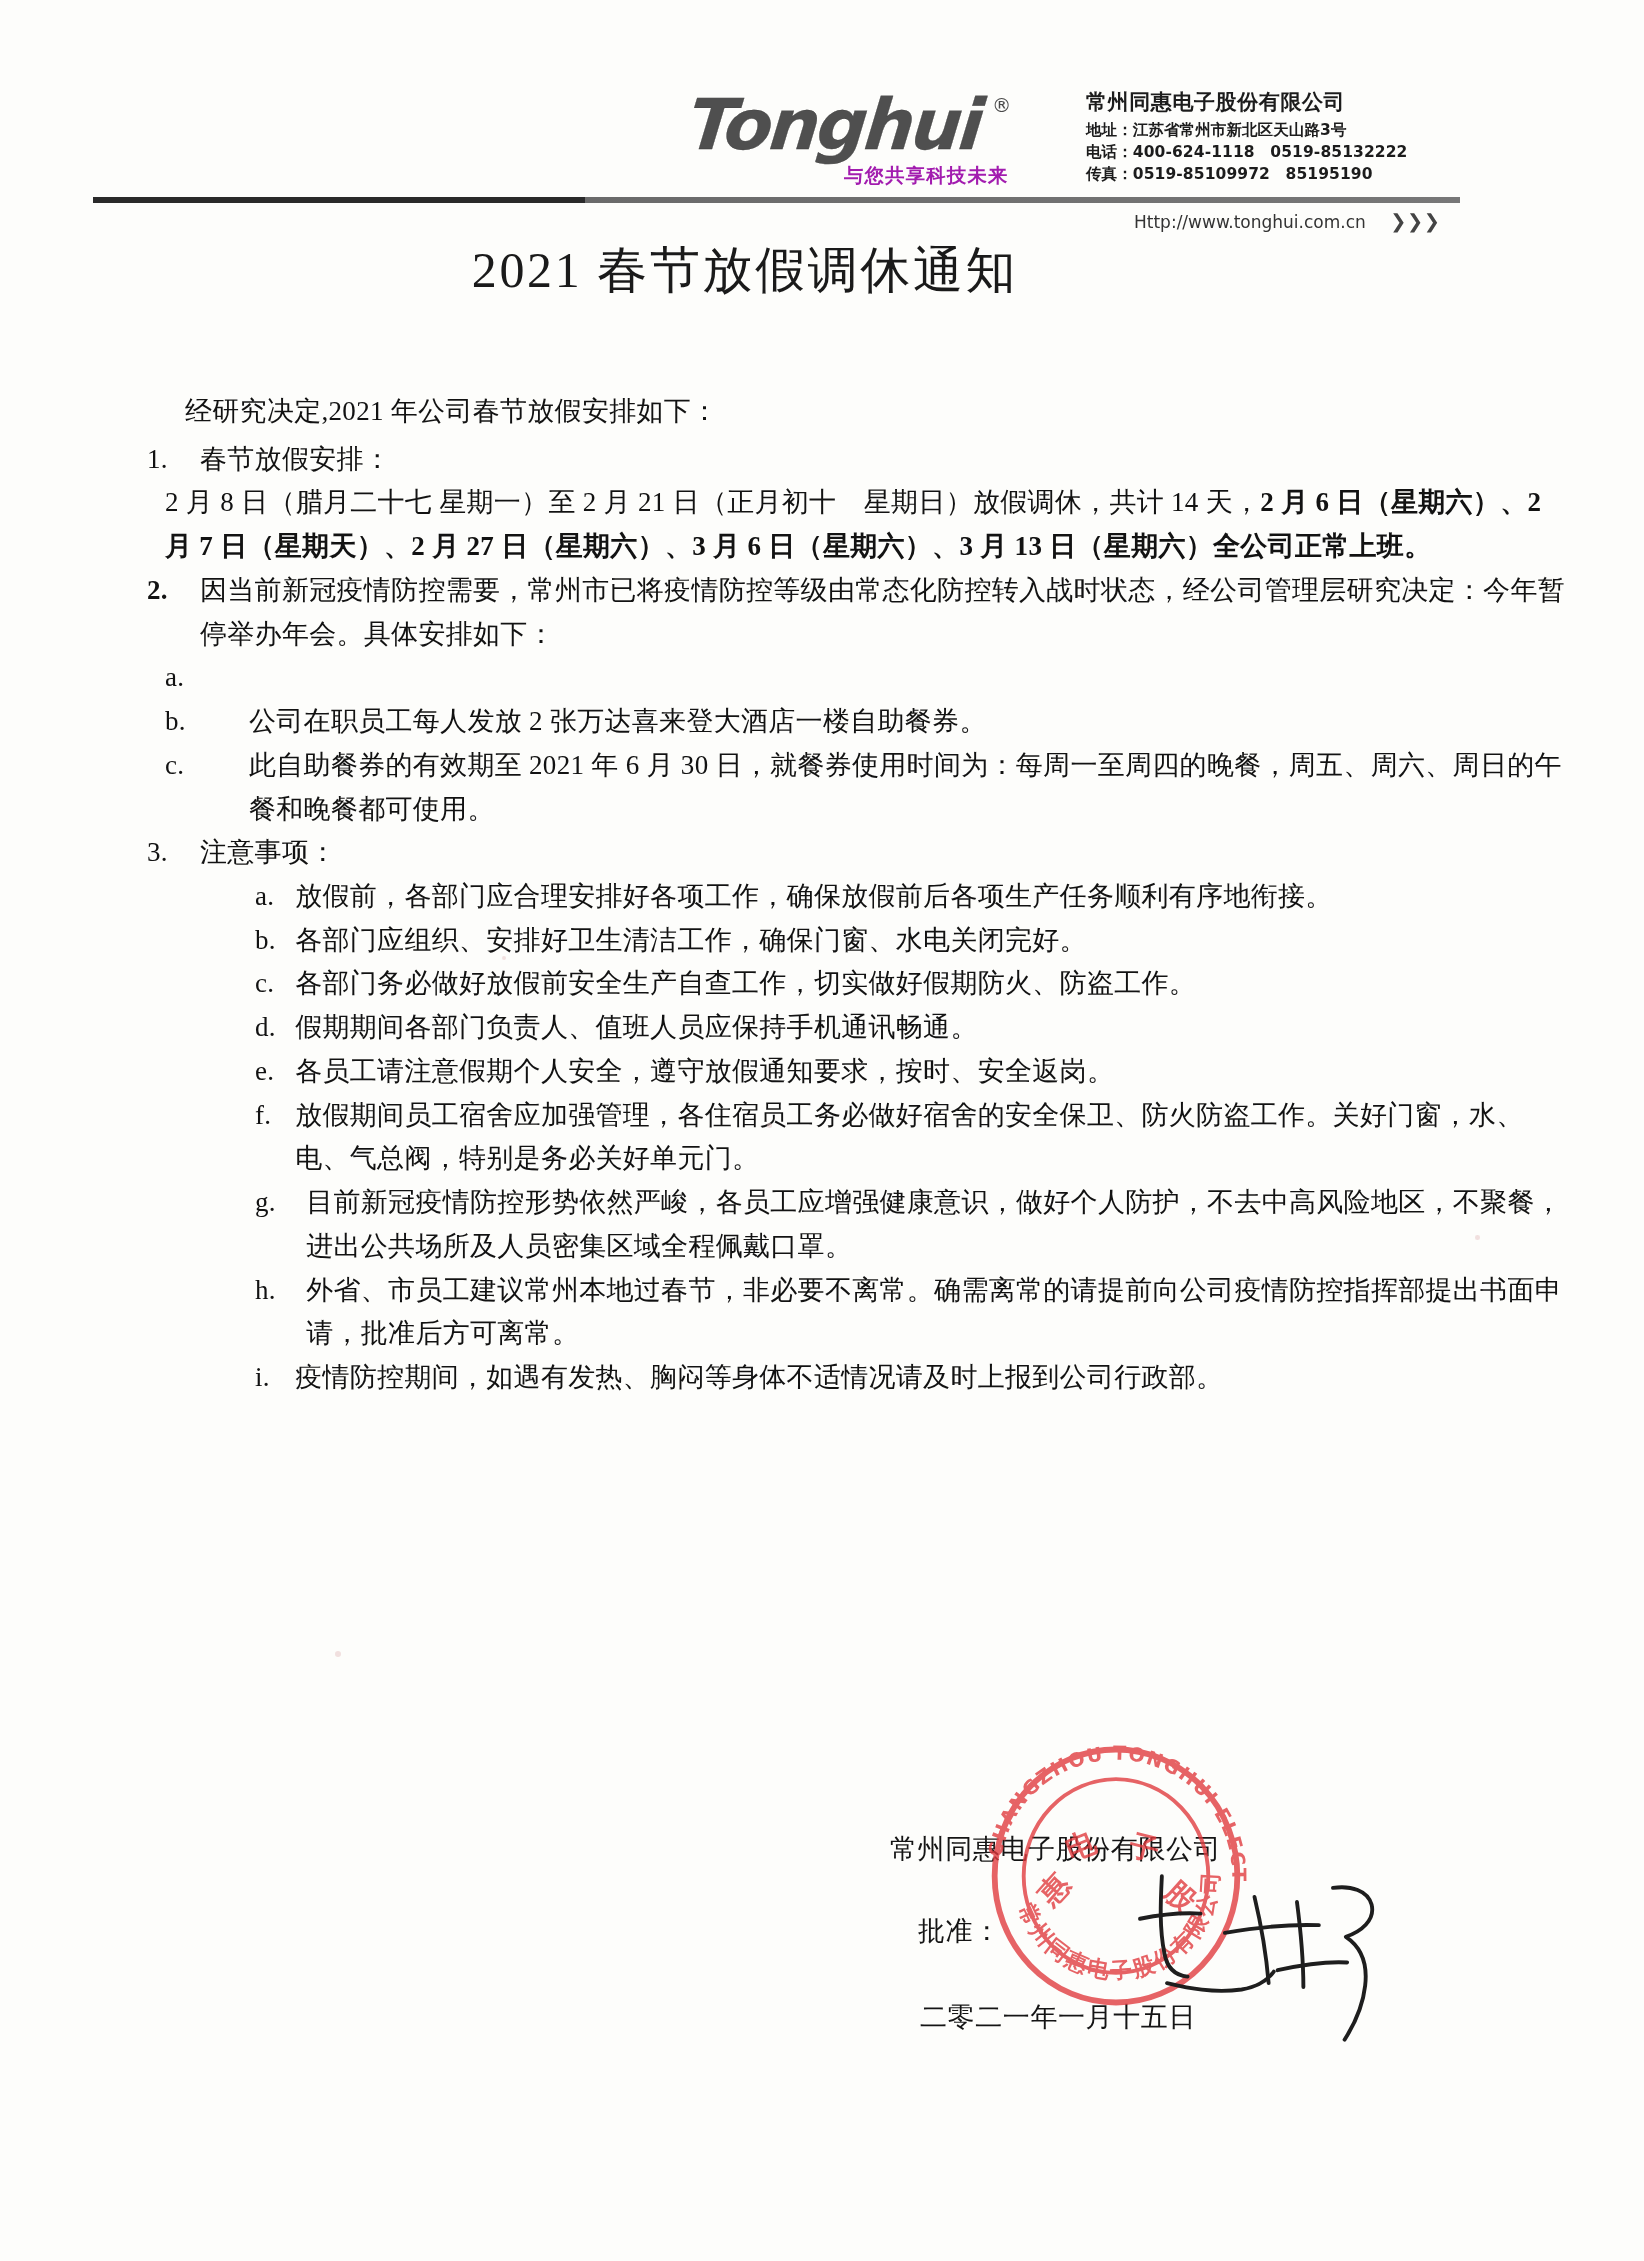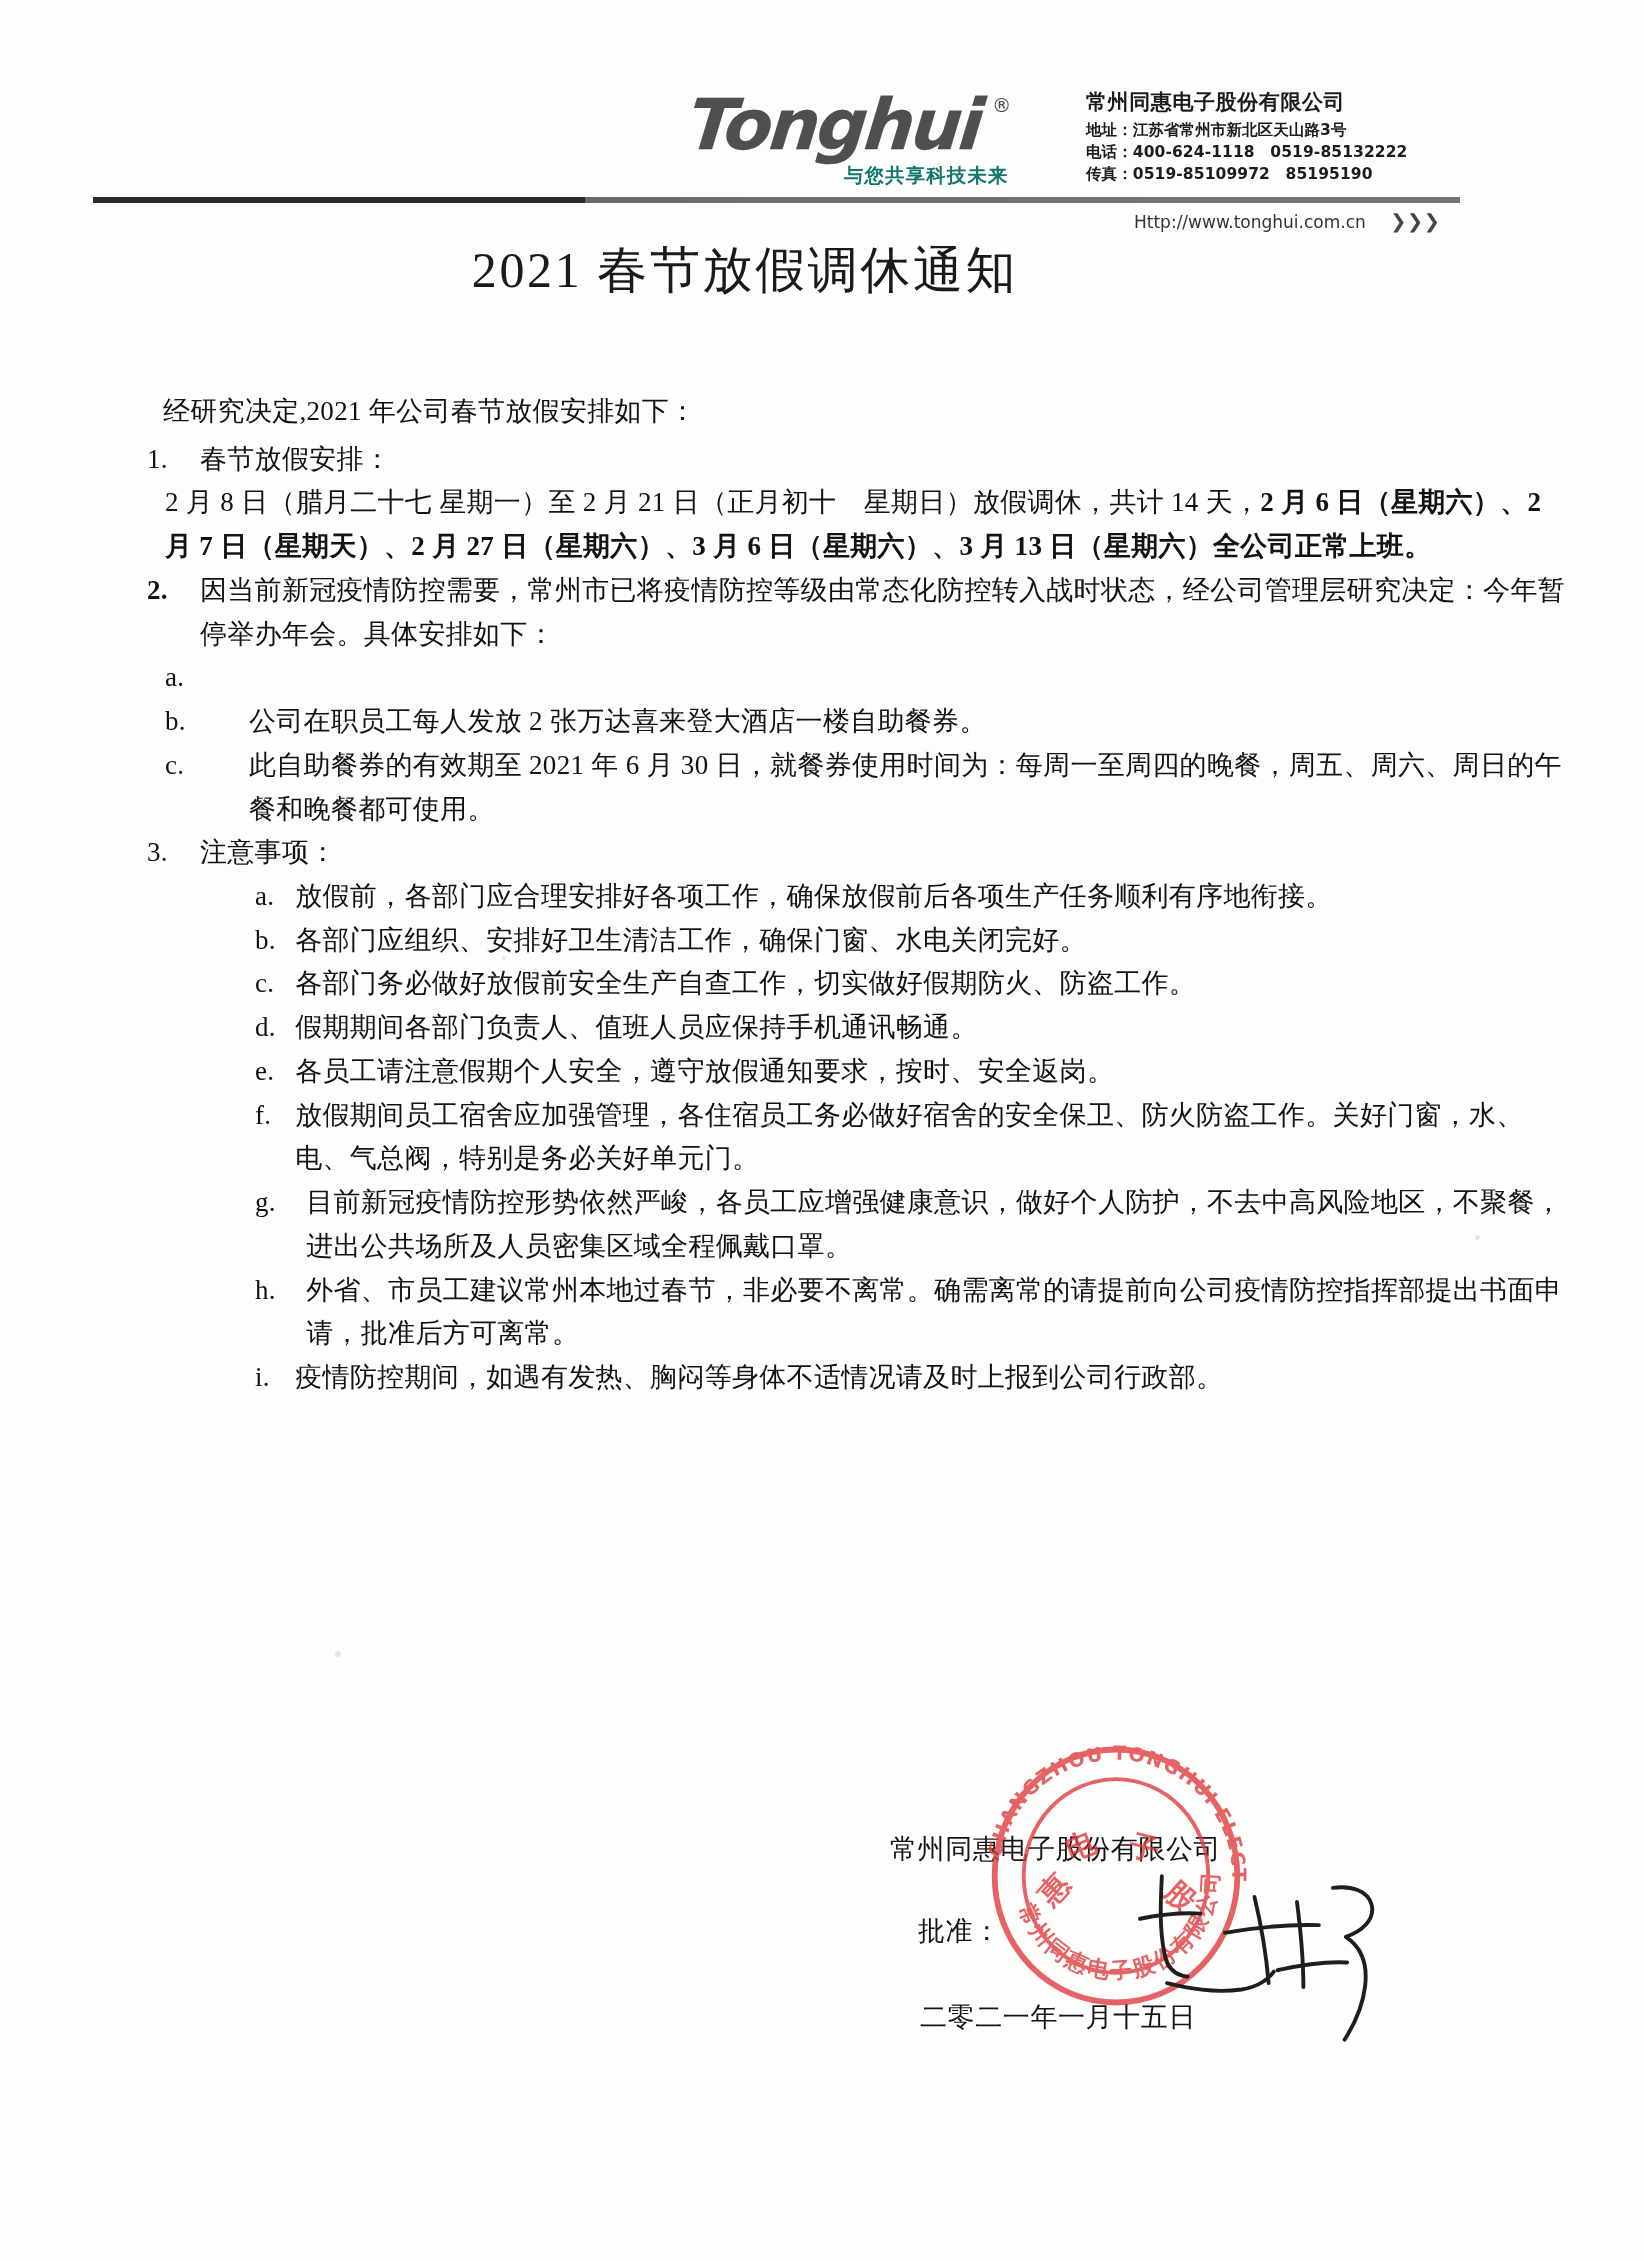--- a/index.html
+++ b/index.html
@@ -60,21 +60,21 @@
     color: #4a4a4a;
   }
   .logo-tagline {
     position: absolute;
     left: 155px;
     top: 72px;
     font-family: "DejaVu Sans", sans-serif;
     font-size: 19.3px;
     font-weight: bold;
     letter-spacing: 1.3px;
-    color: #0f766e;
+    color: #a21caf;
   }
   .company-block {
     position: absolute;
     left: 993px;
     top: 5.2px;
     width: 374px;
     font-family: "DejaVu Sans", sans-serif;
     color: #1c1c1c;
   }
   .company-name {
@@ -136,21 +136,21 @@
     position: absolute;
     left: 97px;
     top: 390px;
     width: 1470px;
     font-size: 27px;
     line-height: 1.62;
     color: #121212;
     letter-spacing: 0.3px;
   }
   .intro {
-    margin-left: 66px;
+    margin-left: 88px;
     margin-bottom: 3.9px;
   }
   .lvl1 {
     display: flex;
     align-items: flex-start;
     margin-bottom: 0;
   }
   .lvl1 .marker {
     width: 53px;
     flex: 0 0 53px;

